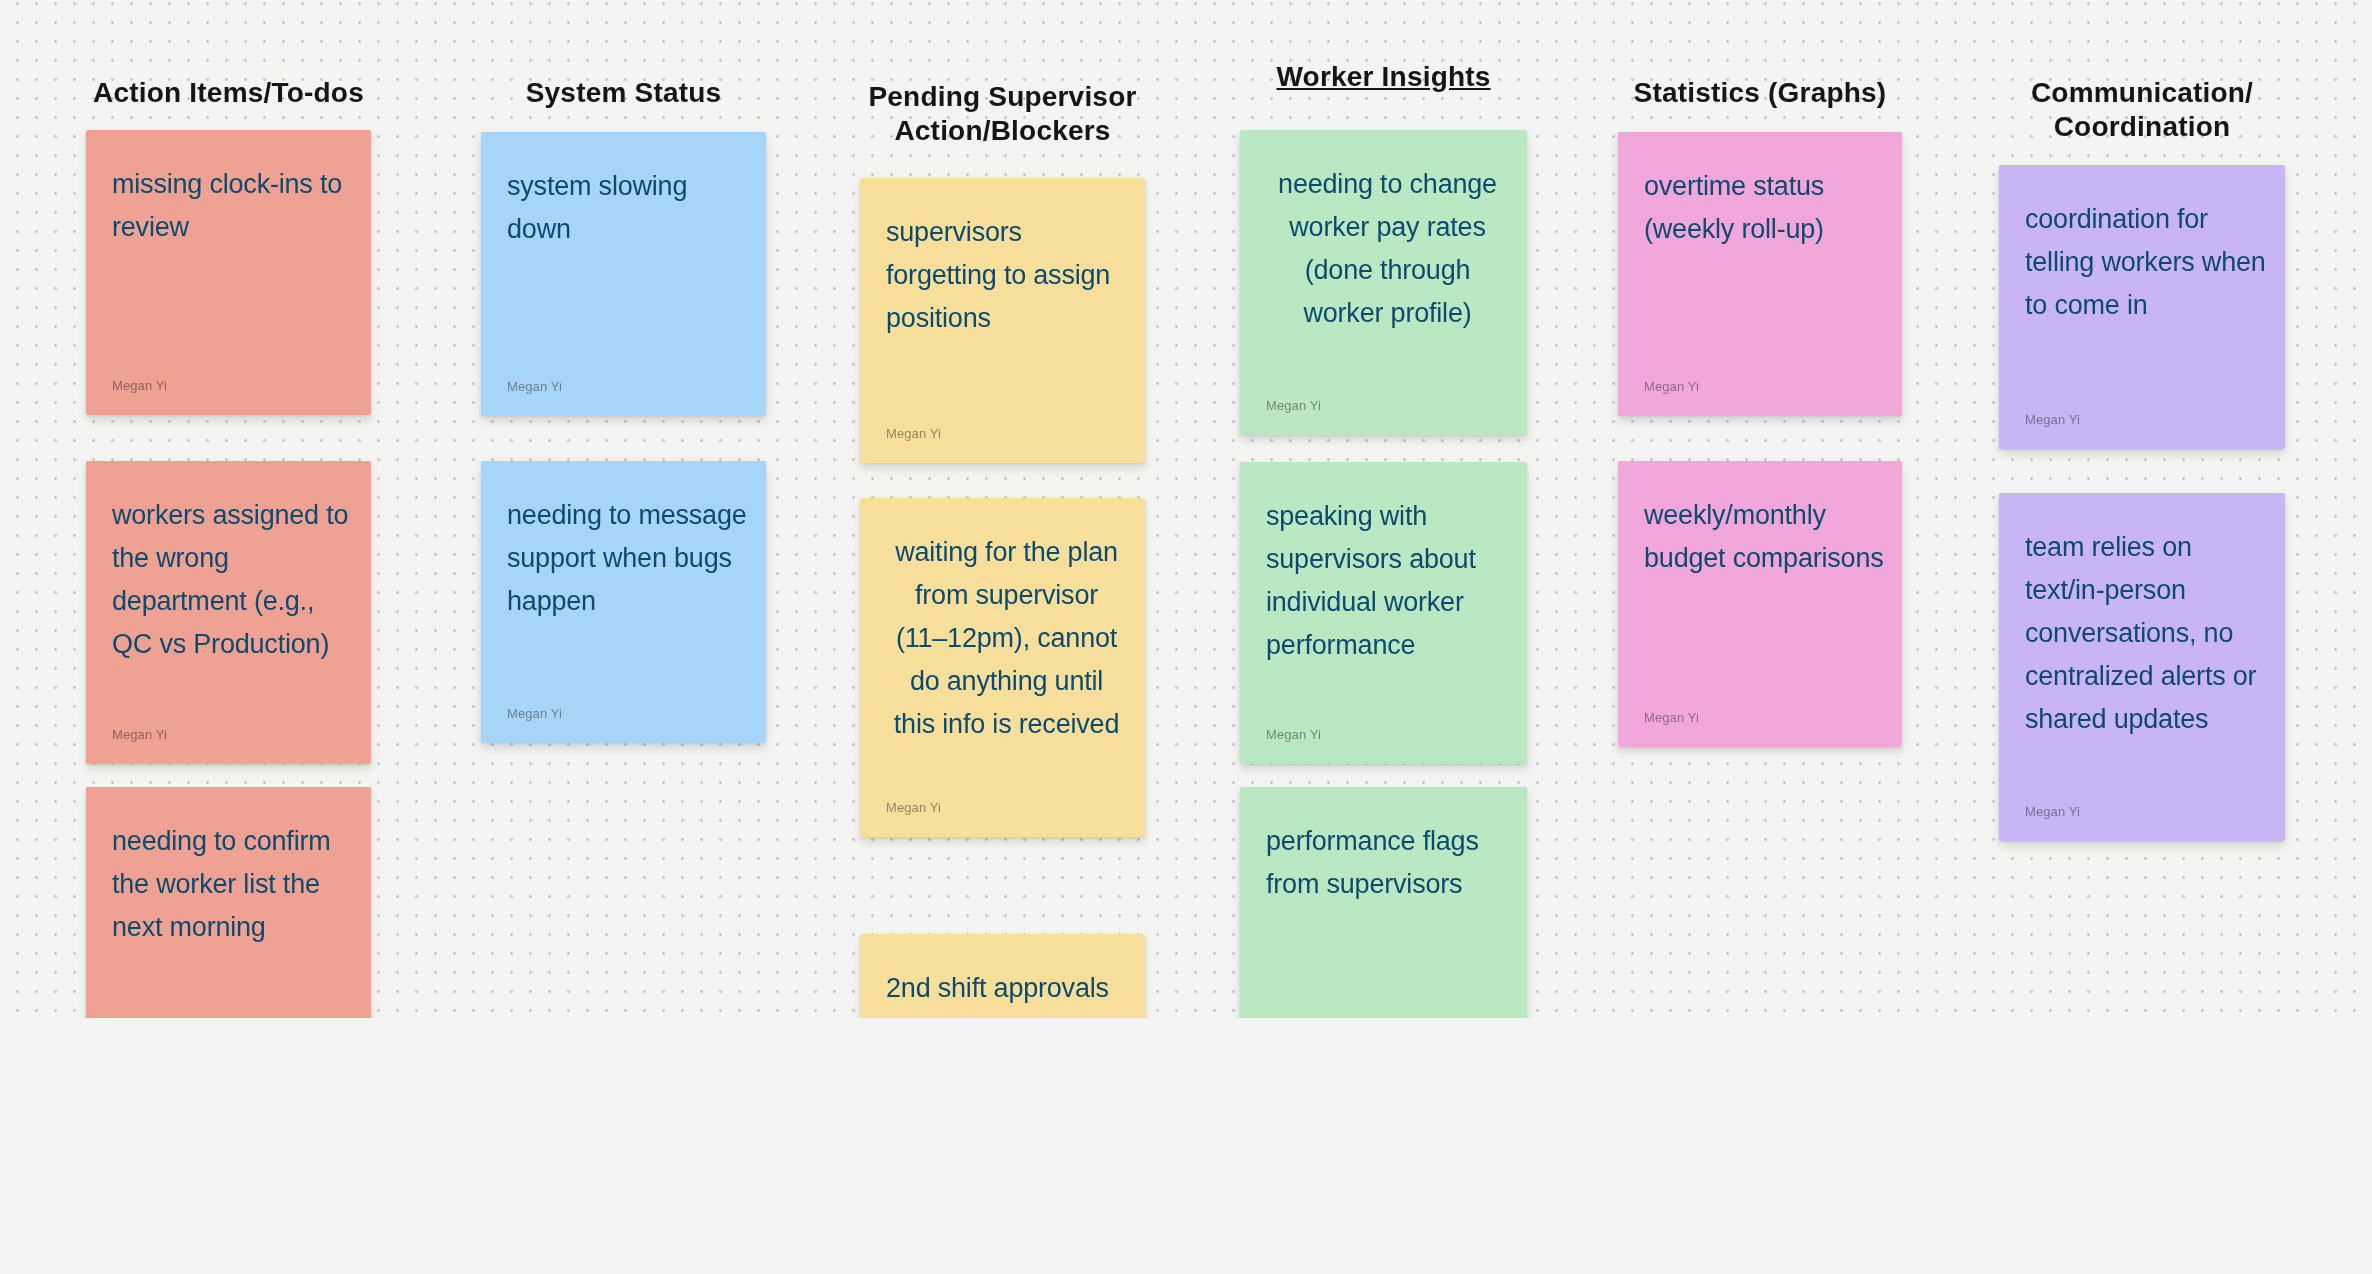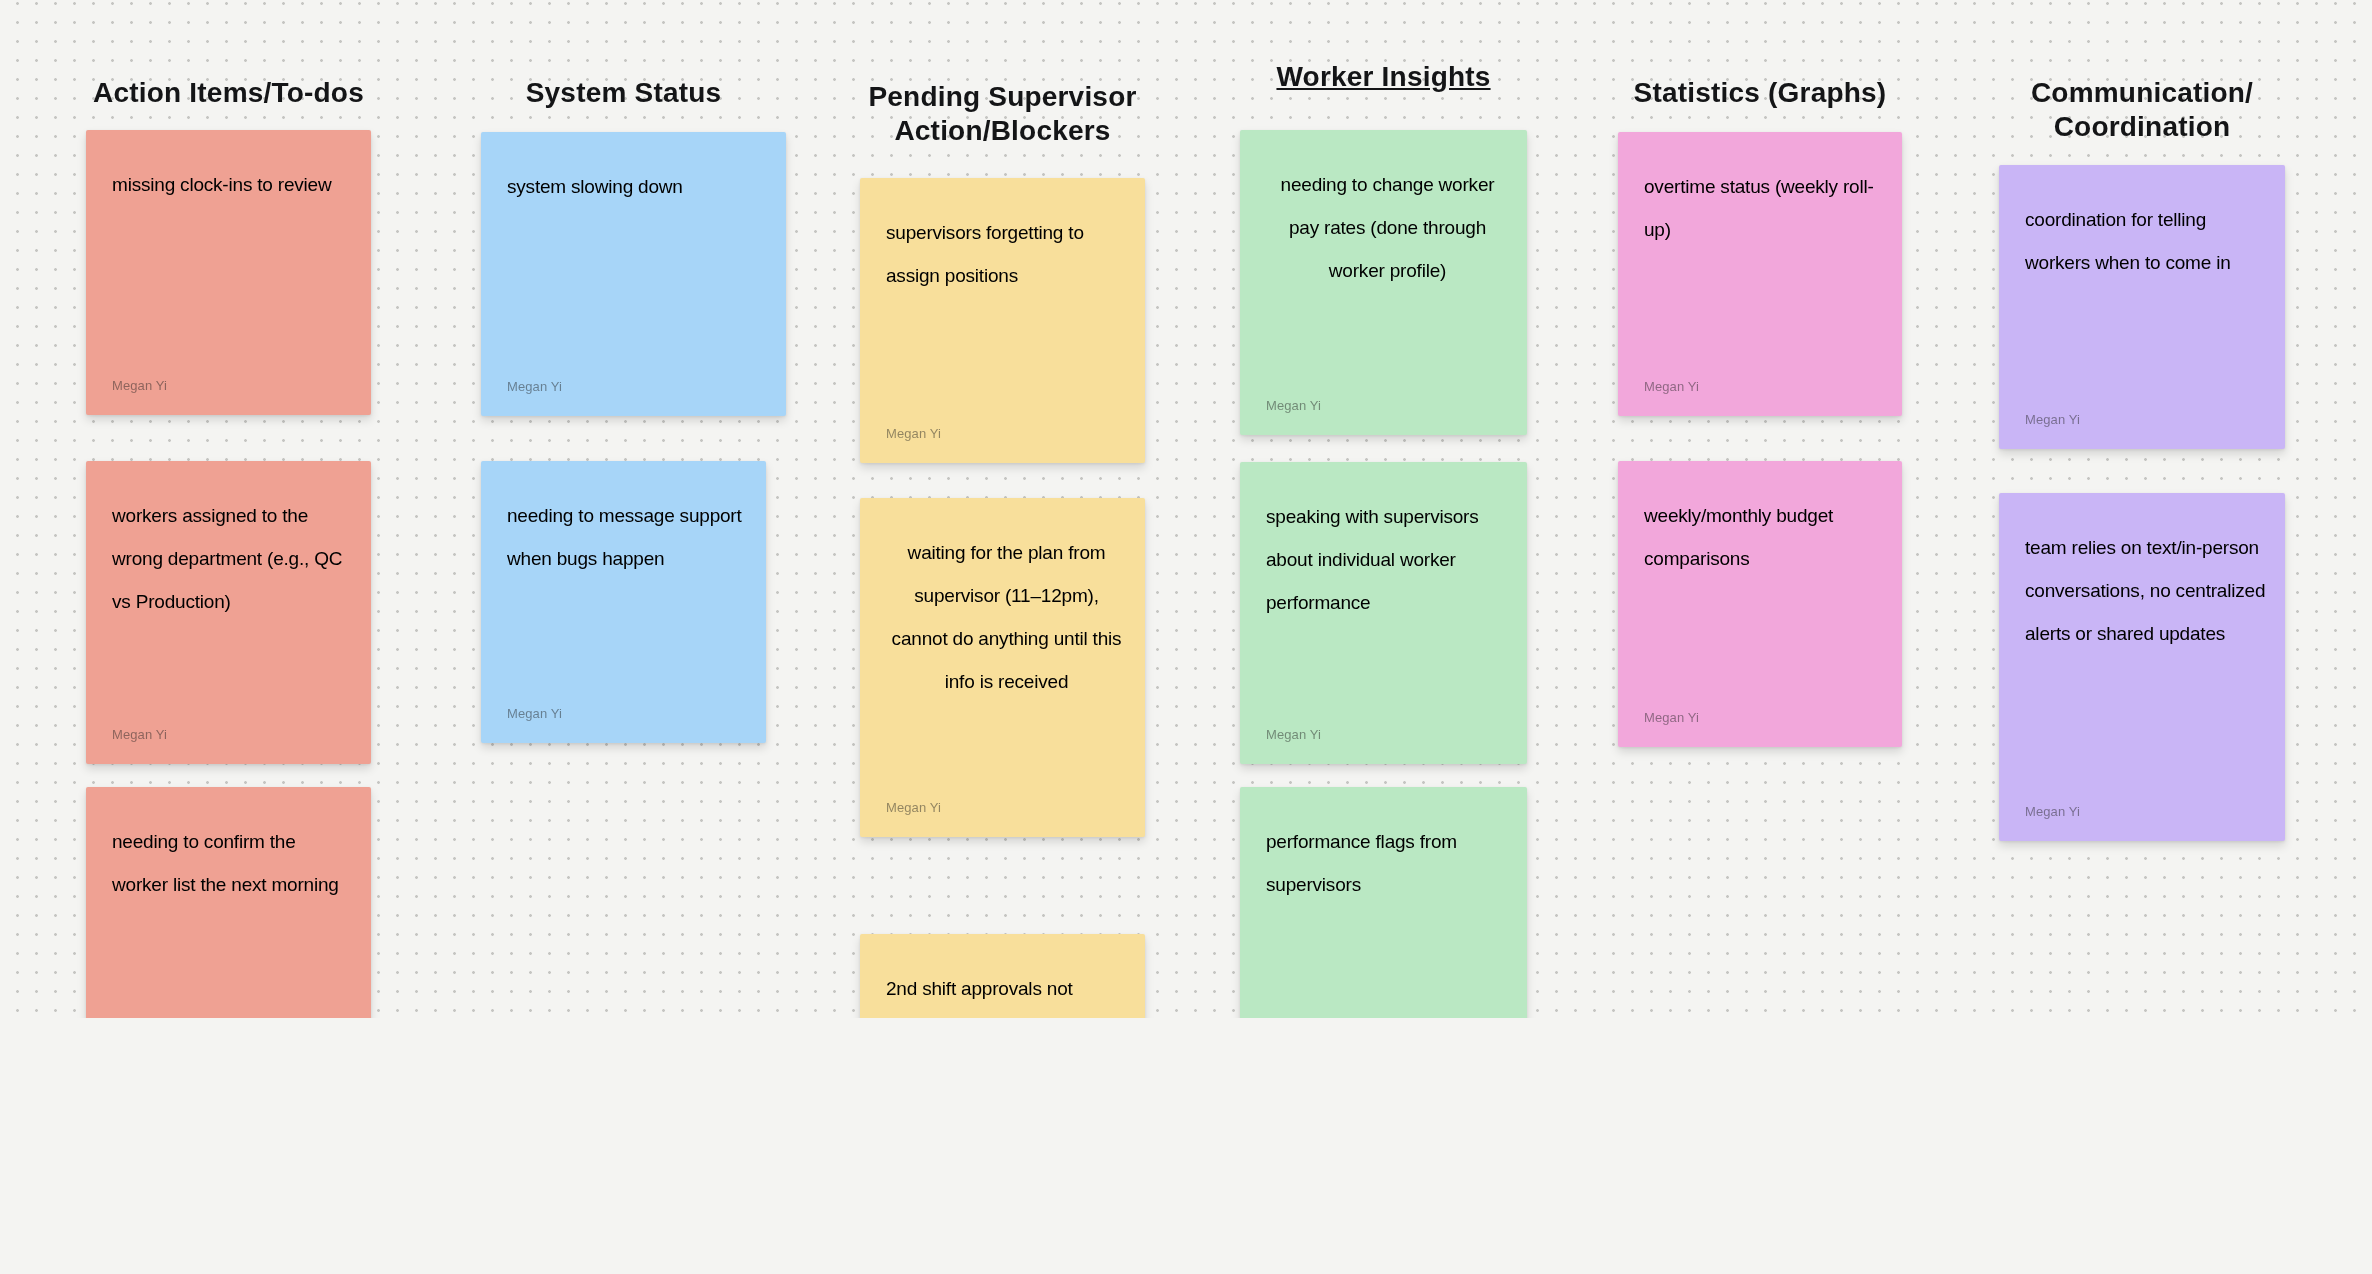--- a/index.html
+++ b/index.html
@@ -31,24 +31,24 @@
   .note{
     position:absolute;
     border-radius:2px;
     box-shadow:0 5px 10px rgba(0,0,0,0.13), 0 1px 3px rgba(0,0,0,0.08);
   }
   .note-text{
     position:absolute;
     left:26px;
     right:18px;
     top:33px;
-    font-size:19px;
+    font-size:27px;
     line-height:43px;
     letter-spacing:-0.2px;
-    color:#000000;
+    color:#0c4a6e;
   }
   .note-author{
     position:absolute;
     left:26px;
     bottom:22px;
     font-size:13px;
     letter-spacing:0.1px;
     color:rgba(30,30,30,0.47);
   }
 </style>
@@ -67,21 +67,21 @@
       <div class="note-text">workers assigned to the wrong department (e.g., QC vs Production)</div>
       <div class="note-author">Megan Yi</div>
     </div>
     <div class="note" style="left: 86px; top: 787px; width: 285px; height: 287px; background: rgb(239, 161, 147);">
       <div class="note-text">needing to confirm the worker list the next morning</div>
       <div class="note-author">Megan Yi</div>
     </div>
     <div class="col-title" style="left: 623.5px; top: 76px;">
       <div class="col-title-line">System Status</div>
     </div>
-    <div class="note" style="left: 481px; top: 132px; width: 285px; height: 284px; background: rgb(167, 213, 248); padding-left: 20px;">
+    <div class="note" style="left: 481px; top: 132px; width: 285px; height: 284px; background: rgb(167, 213, 248);">
       <div class="note-text">system slowing down</div>
       <div class="note-author">Megan Yi</div>
     </div>
     <div class="note" style="left: 481px; top: 461px; width: 285px; height: 282px; background: rgb(167, 213, 248);">
       <div class="note-text">needing to message support when bugs happen</div>
       <div class="note-author">Megan Yi</div>
     </div>
     <div class="col-title" style="left: 1002.5px; top: 80px;">
       <div class="col-title-line">Pending Supervisor</div>
       <div class="col-title-line">Action/Blockers</div>

